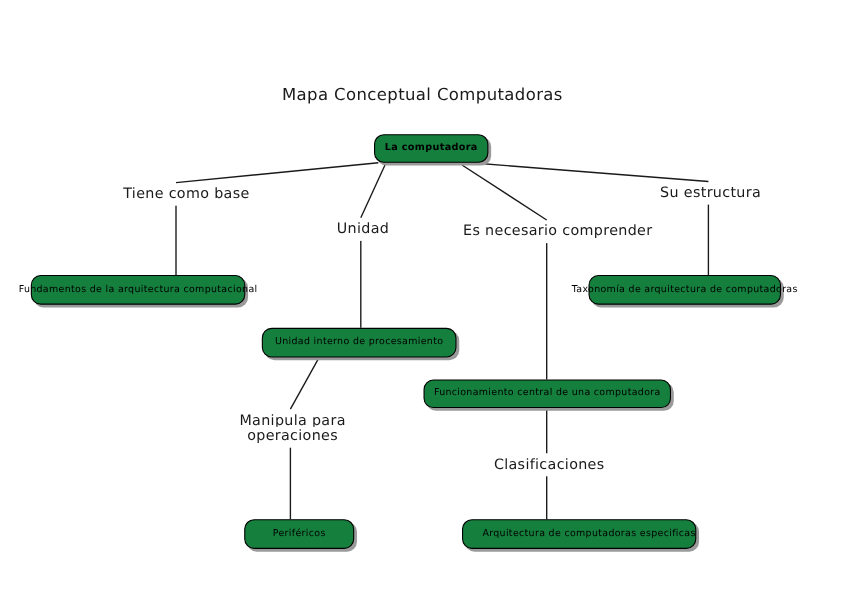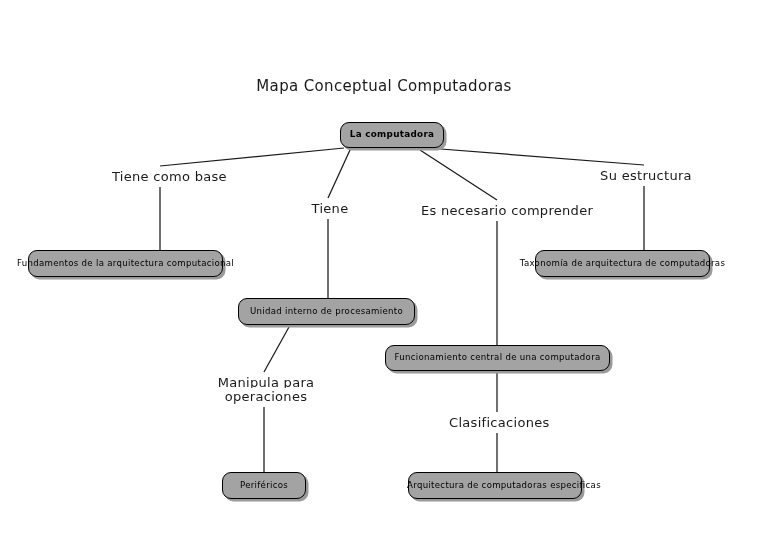--- a/index.html
+++ b/index.html
@@ -31,21 +31,21 @@
     font-size: 15px;
     letter-spacing: 0.35px;
     color: #1a1a1a;
     white-space: nowrap;
   }
   .node {
     position: absolute;
     box-sizing: border-box;
     border: 1.7px solid #000000;
     border-radius: 9px;
-    background: #a3a3a3;
+    background: #15803d;
     box-shadow: 2.5px 2.5px 0 0 #9a9a9a;
     display: flex;
     align-items: center;
     justify-content: center;
     text-align: center;
     font-size: 8.6px;
     letter-spacing: 0.3px;
     color: #000000;
     white-space: nowrap;
     line-height: 1.1;
@@ -99,27 +99,27 @@
 <div class="node root" style="left:340px; top:122px; width:104px; height:26px;">La computadora</div>
 
 <div class="node" style="left:28px; top:250px; width:195px; height:27px;">Fundamentos de la arquitectura computacional</div>
 
 <div class="node" style="left:535px; top:250px; width:175px; height:27px;">Taxonomía de arquitectura de computadoras</div>
 
 <div class="node" style="left:238px; top:298px; width:177px; height:27px;">Unidad interno de procesamiento</div>
 
 <div class="node" style="left:385px; top:345px; width:225px; height:26px;">Funcionamiento central de una computadora</div>
 
-<div class="node" style="left:222px; top:472px; width:84px; height:27px;">Periféricos</div>
+<div class="node" style="left:222px; top:472px; width:100px; height:27px;">Periféricos</div>
 
-<div class="node" style="left:408px; top:472px; width:174px; height:27px;padding-left:28px;">Arquitectura de computadoras especificas</div>
+<div class="node" style="left:420px; top:472px; width:213px; height:27px;padding-left:28px;">Arquitectura de computadoras especificas</div>
 
 <div class="link-label" style="left:110px; top:168px; width:100px;">Tiene como base</div>
 
-<div class="link-label" style="left:288px; top:200px; width:80px;">Tiene</div>
+<div class="link-label" style="left:288px; top:200px; width:80px;">Unidad</div>
 
 <div class="link-label" style="left:419px; top:202px; width:140px;">Es necesario comprender</div>
 
 <div class="link-label" style="left:594px; top:167px; width:100px;text-align:center;">Su estructura</div>
 
 <div class="link-label" style="left:214px; top:374px; width:100px;">Manipula para</div>
 <div class="link-label" style="left:214px; top:388px; width:100px;">operaciones</div>
 
 <div class="link-label" style="left:447px; top:414px; width:100px;">Clasificaciones</div>
 

